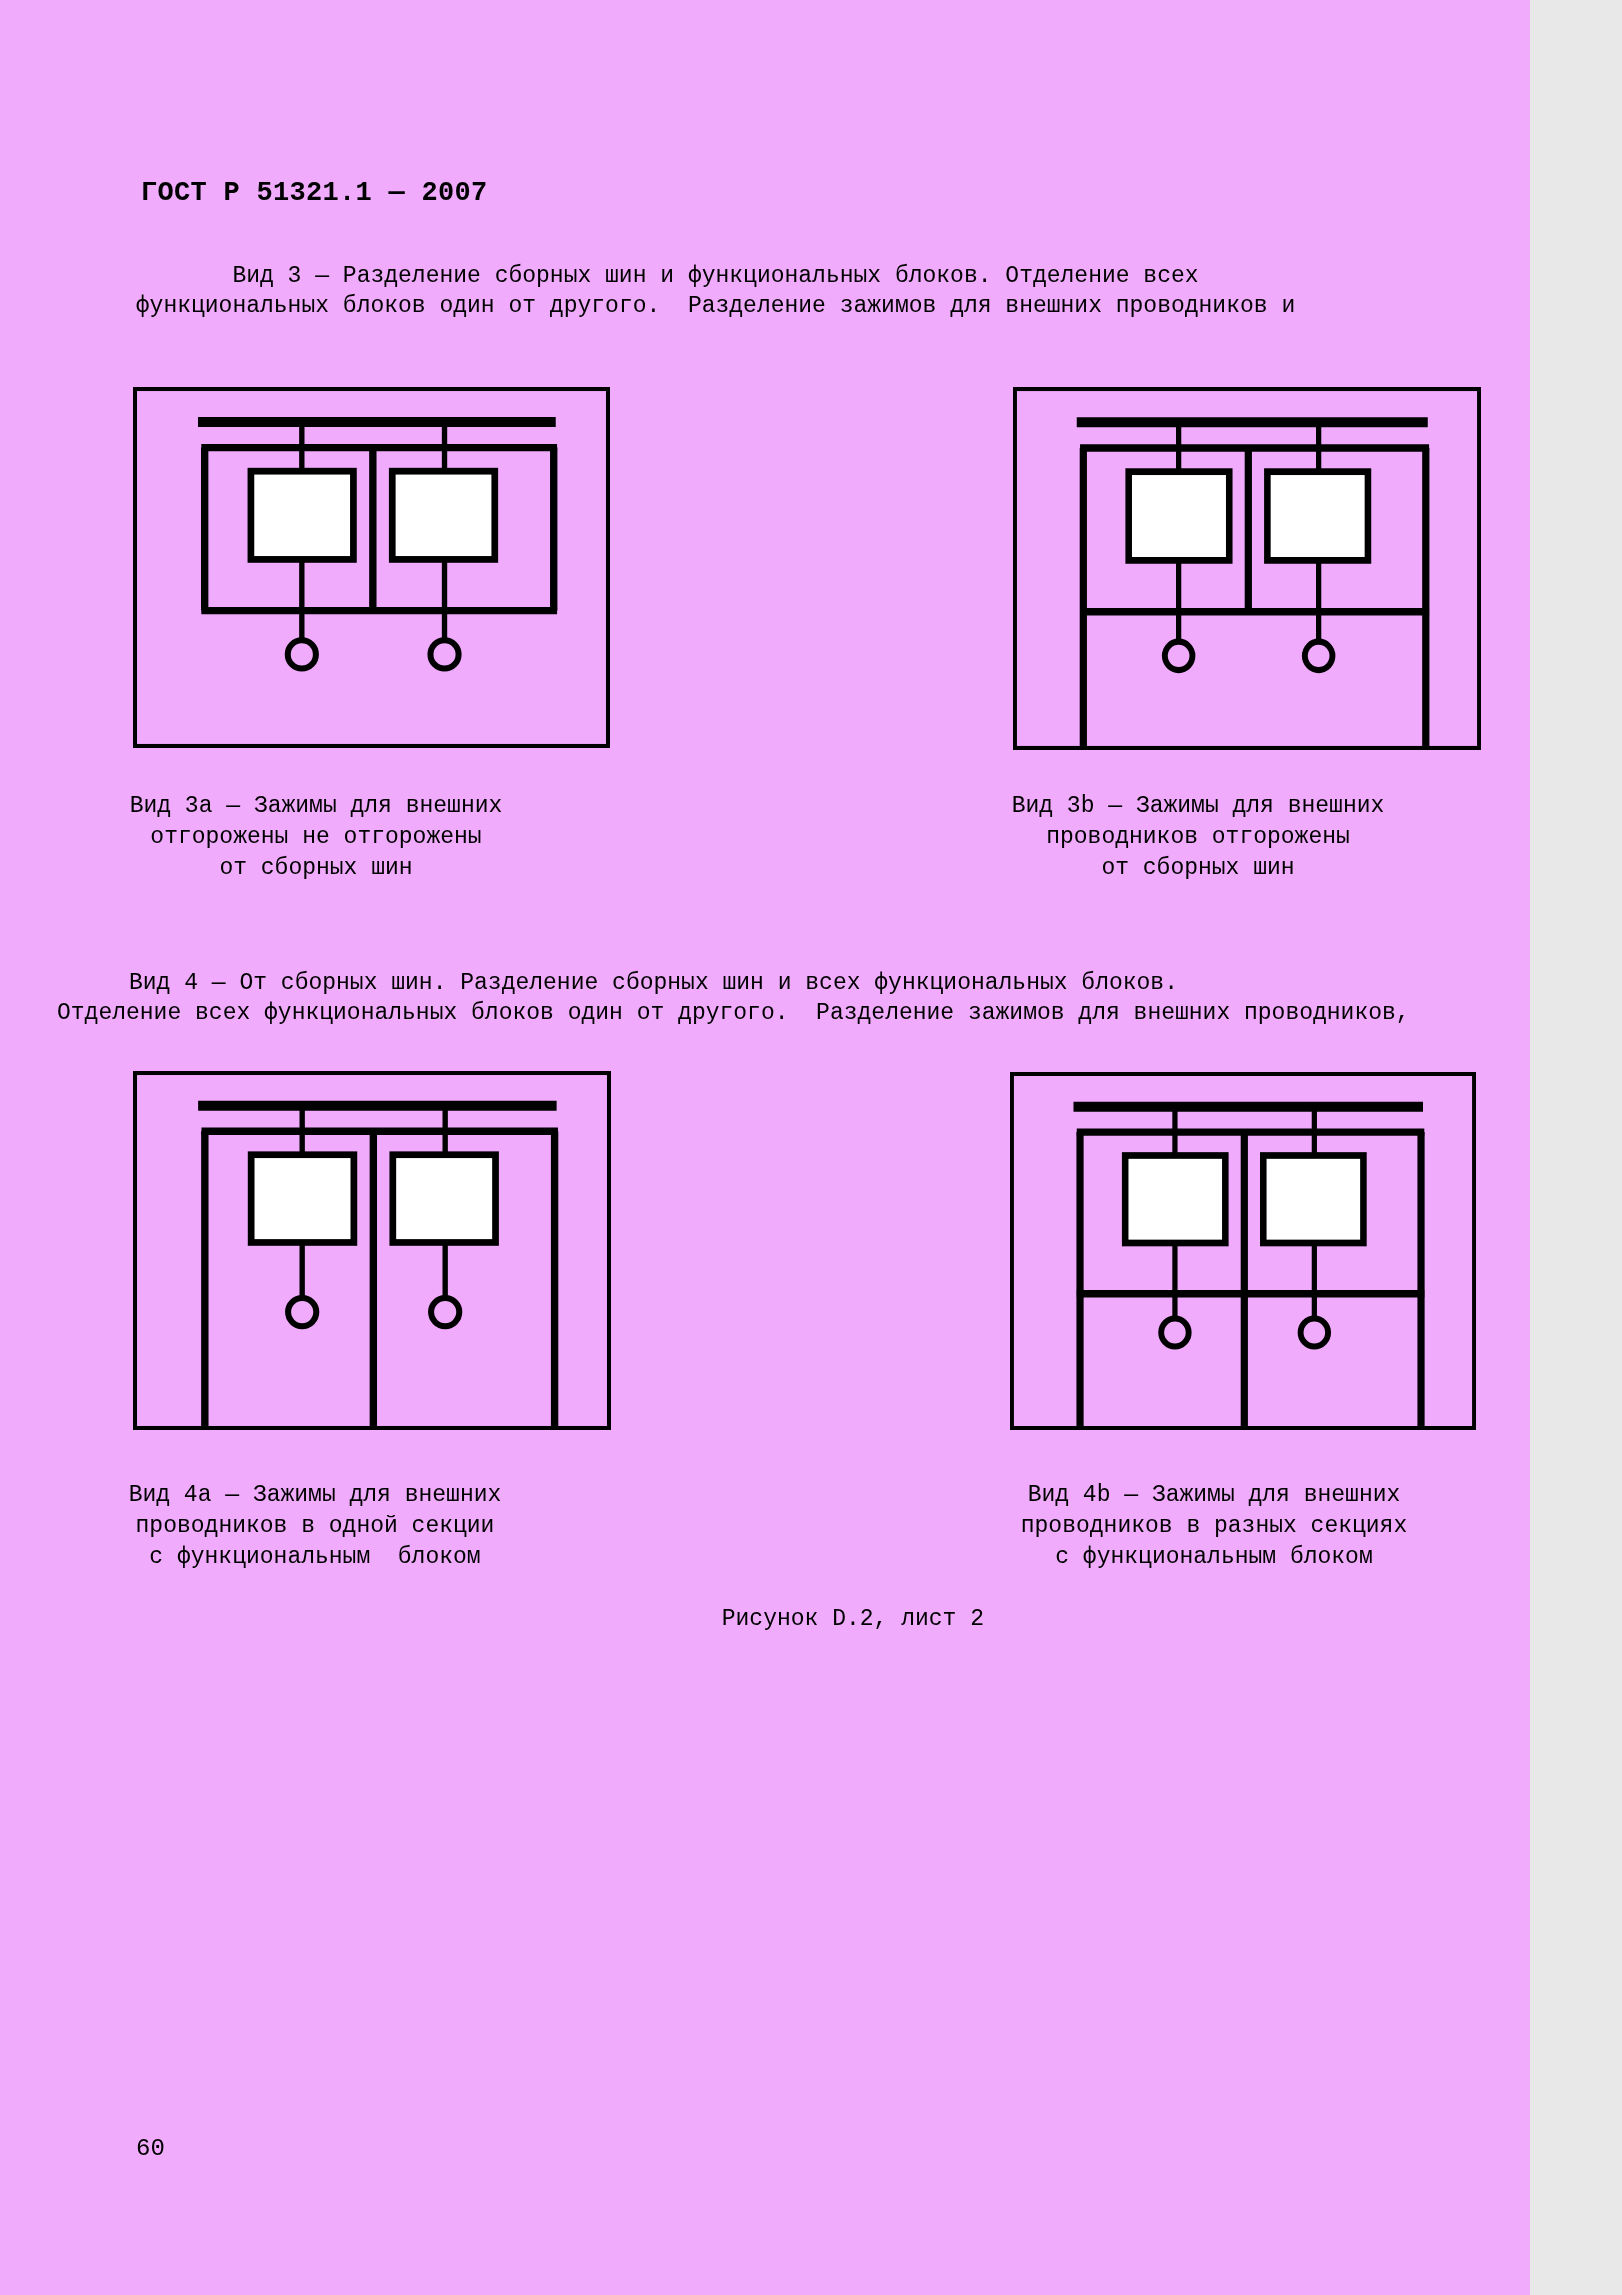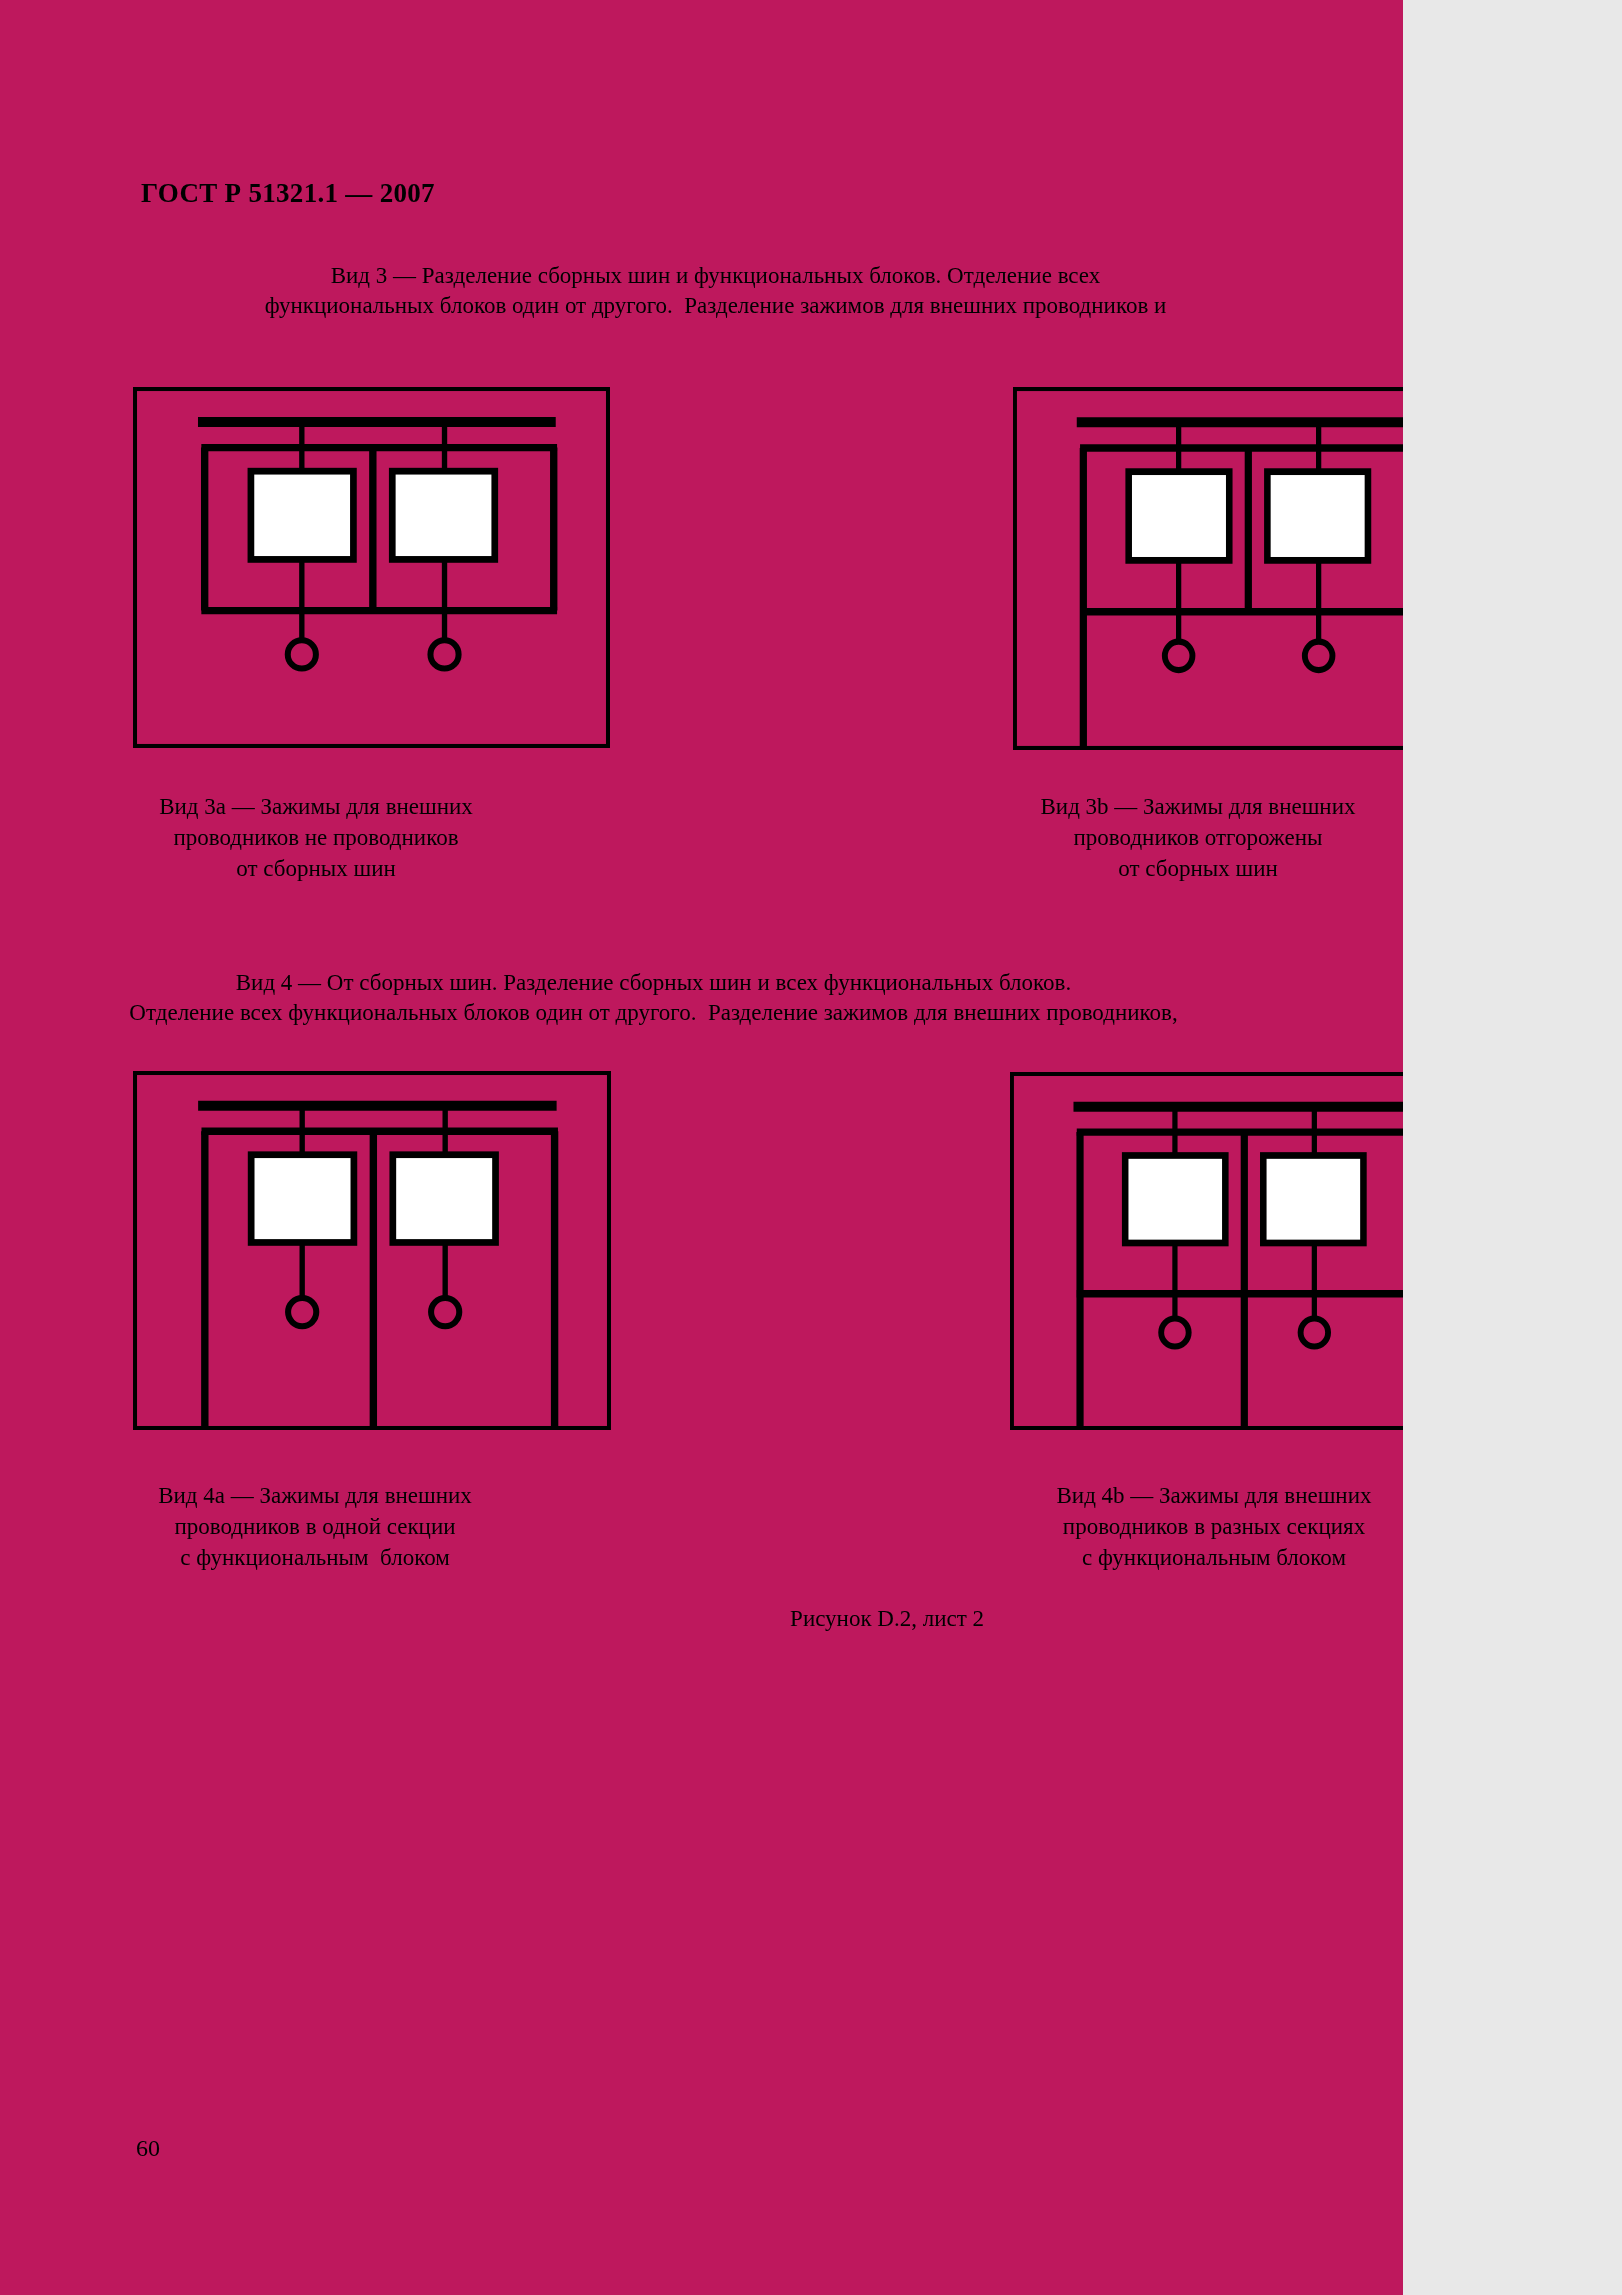--- a/index.html
+++ b/index.html
@@ -1,21 +1,21 @@
 <!DOCTYPE html>
 <html style="font-size:10.7px"><head>
 <meta charset="utf-8">
 <style>
   html, body { margin: 0; padding: 0; background: #e8e8e8; }
   .page {
     position: relative;
-    width: 1403px;
+    width: 1530px;
     height: 2295px;
-    background: #be185d;
-    font-family: Liberation Serif, serif;
+    background: #f0abfc;
+    font-family: Liberation Mono, monospace;
     color: #000;
     overflow: hidden;
   }
   .doc-header {
     position: absolute;
     left: 141px; top: 178px;
     font-size: 27px;
     font-weight: bold;
     letter-spacing: 0.3px;
     white-space: pre;
@@ -97,21 +97,21 @@
     <rect x="176" y="125" width="153" height="131" class="block"></rect>
     <rect x="387" y="125" width="153" height="131" class="block"></rect>
     <line x1="252" y1="256" x2="252" y2="373" class="wire"></line>
     <line x1="465" y1="256" x2="465" y2="373" class="wire"></line>
     <circle cx="252" cy="397" r="21" class="term"></circle>
     <circle cx="465" cy="397" r="21" class="term"></circle>
   </svg>
 
   <div class="caption-block subcap cap-3a">
     <div class="caption-line">Вид 3a — Зажимы для внешних</div>
-    <div class="caption-line">проводников не проводников</div>
+    <div class="caption-line">отгорожены не отгорожены</div>
     <div class="caption-line">от сборных шин</div>
   </div>
   <div class="caption-block subcap cap-3b">
     <div class="caption-line">Вид 3b — Зажимы для внешних</div>
     <div class="caption-line">проводников отгорожены</div>
     <div class="caption-line">от сборных шин</div>
   </div>
 
   <div class="caption-block cap-view4">
     <div class="caption-line">Вид 4 — От сборных шин. Разделение сборных шин и всех функциональных блоков.</div>

